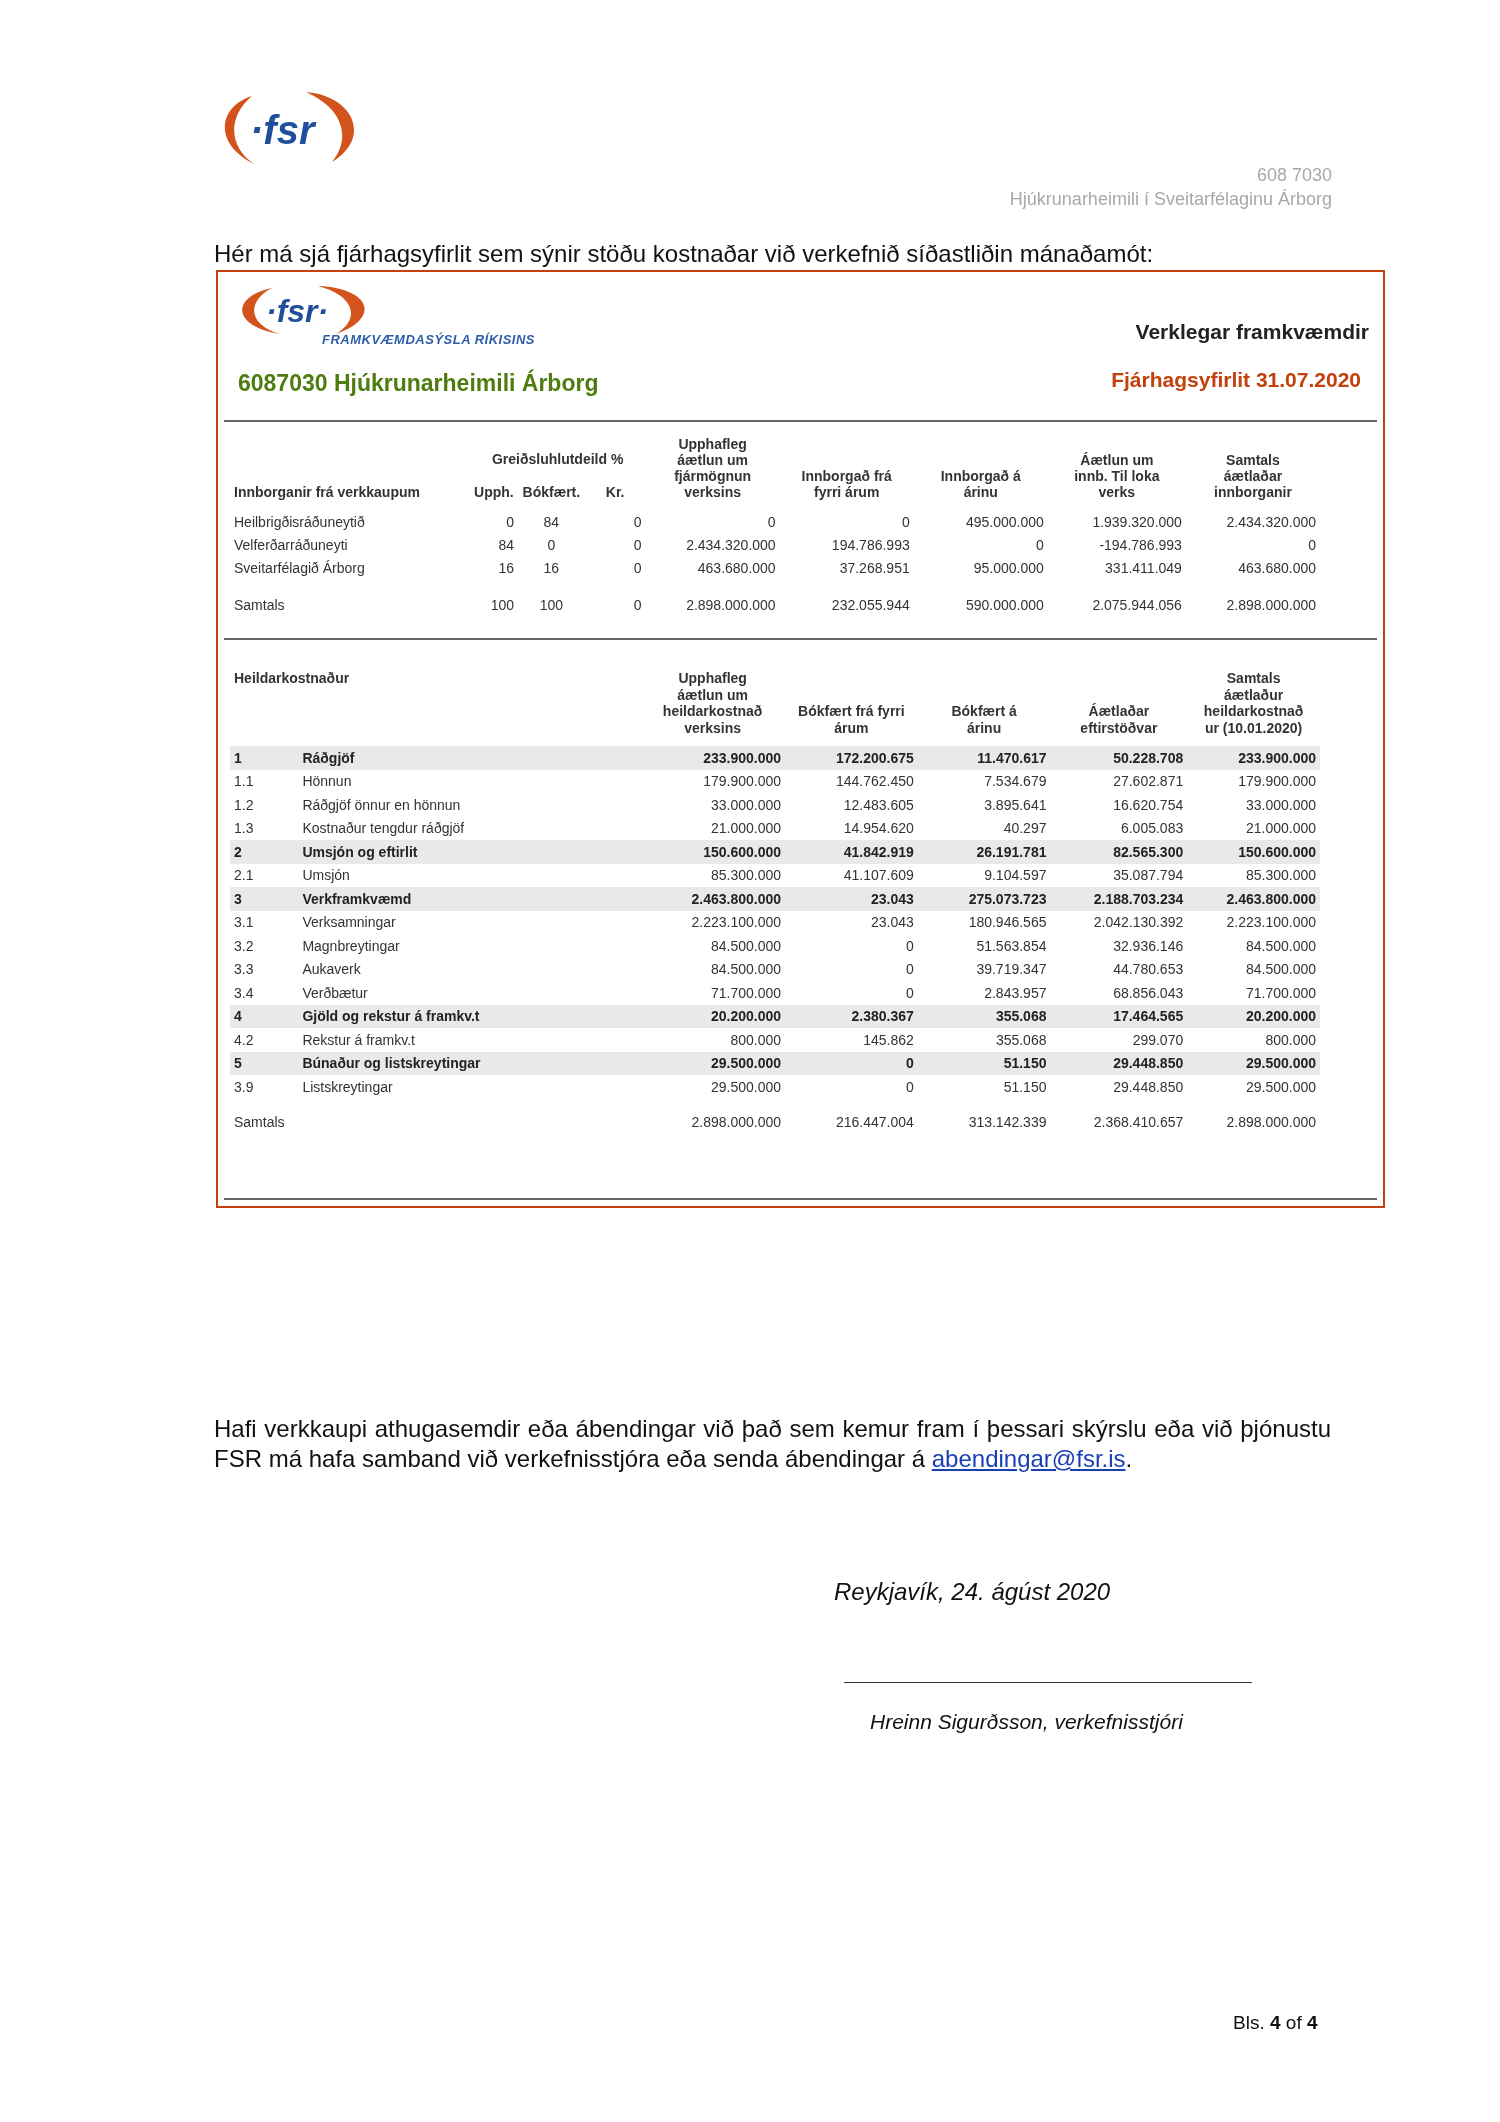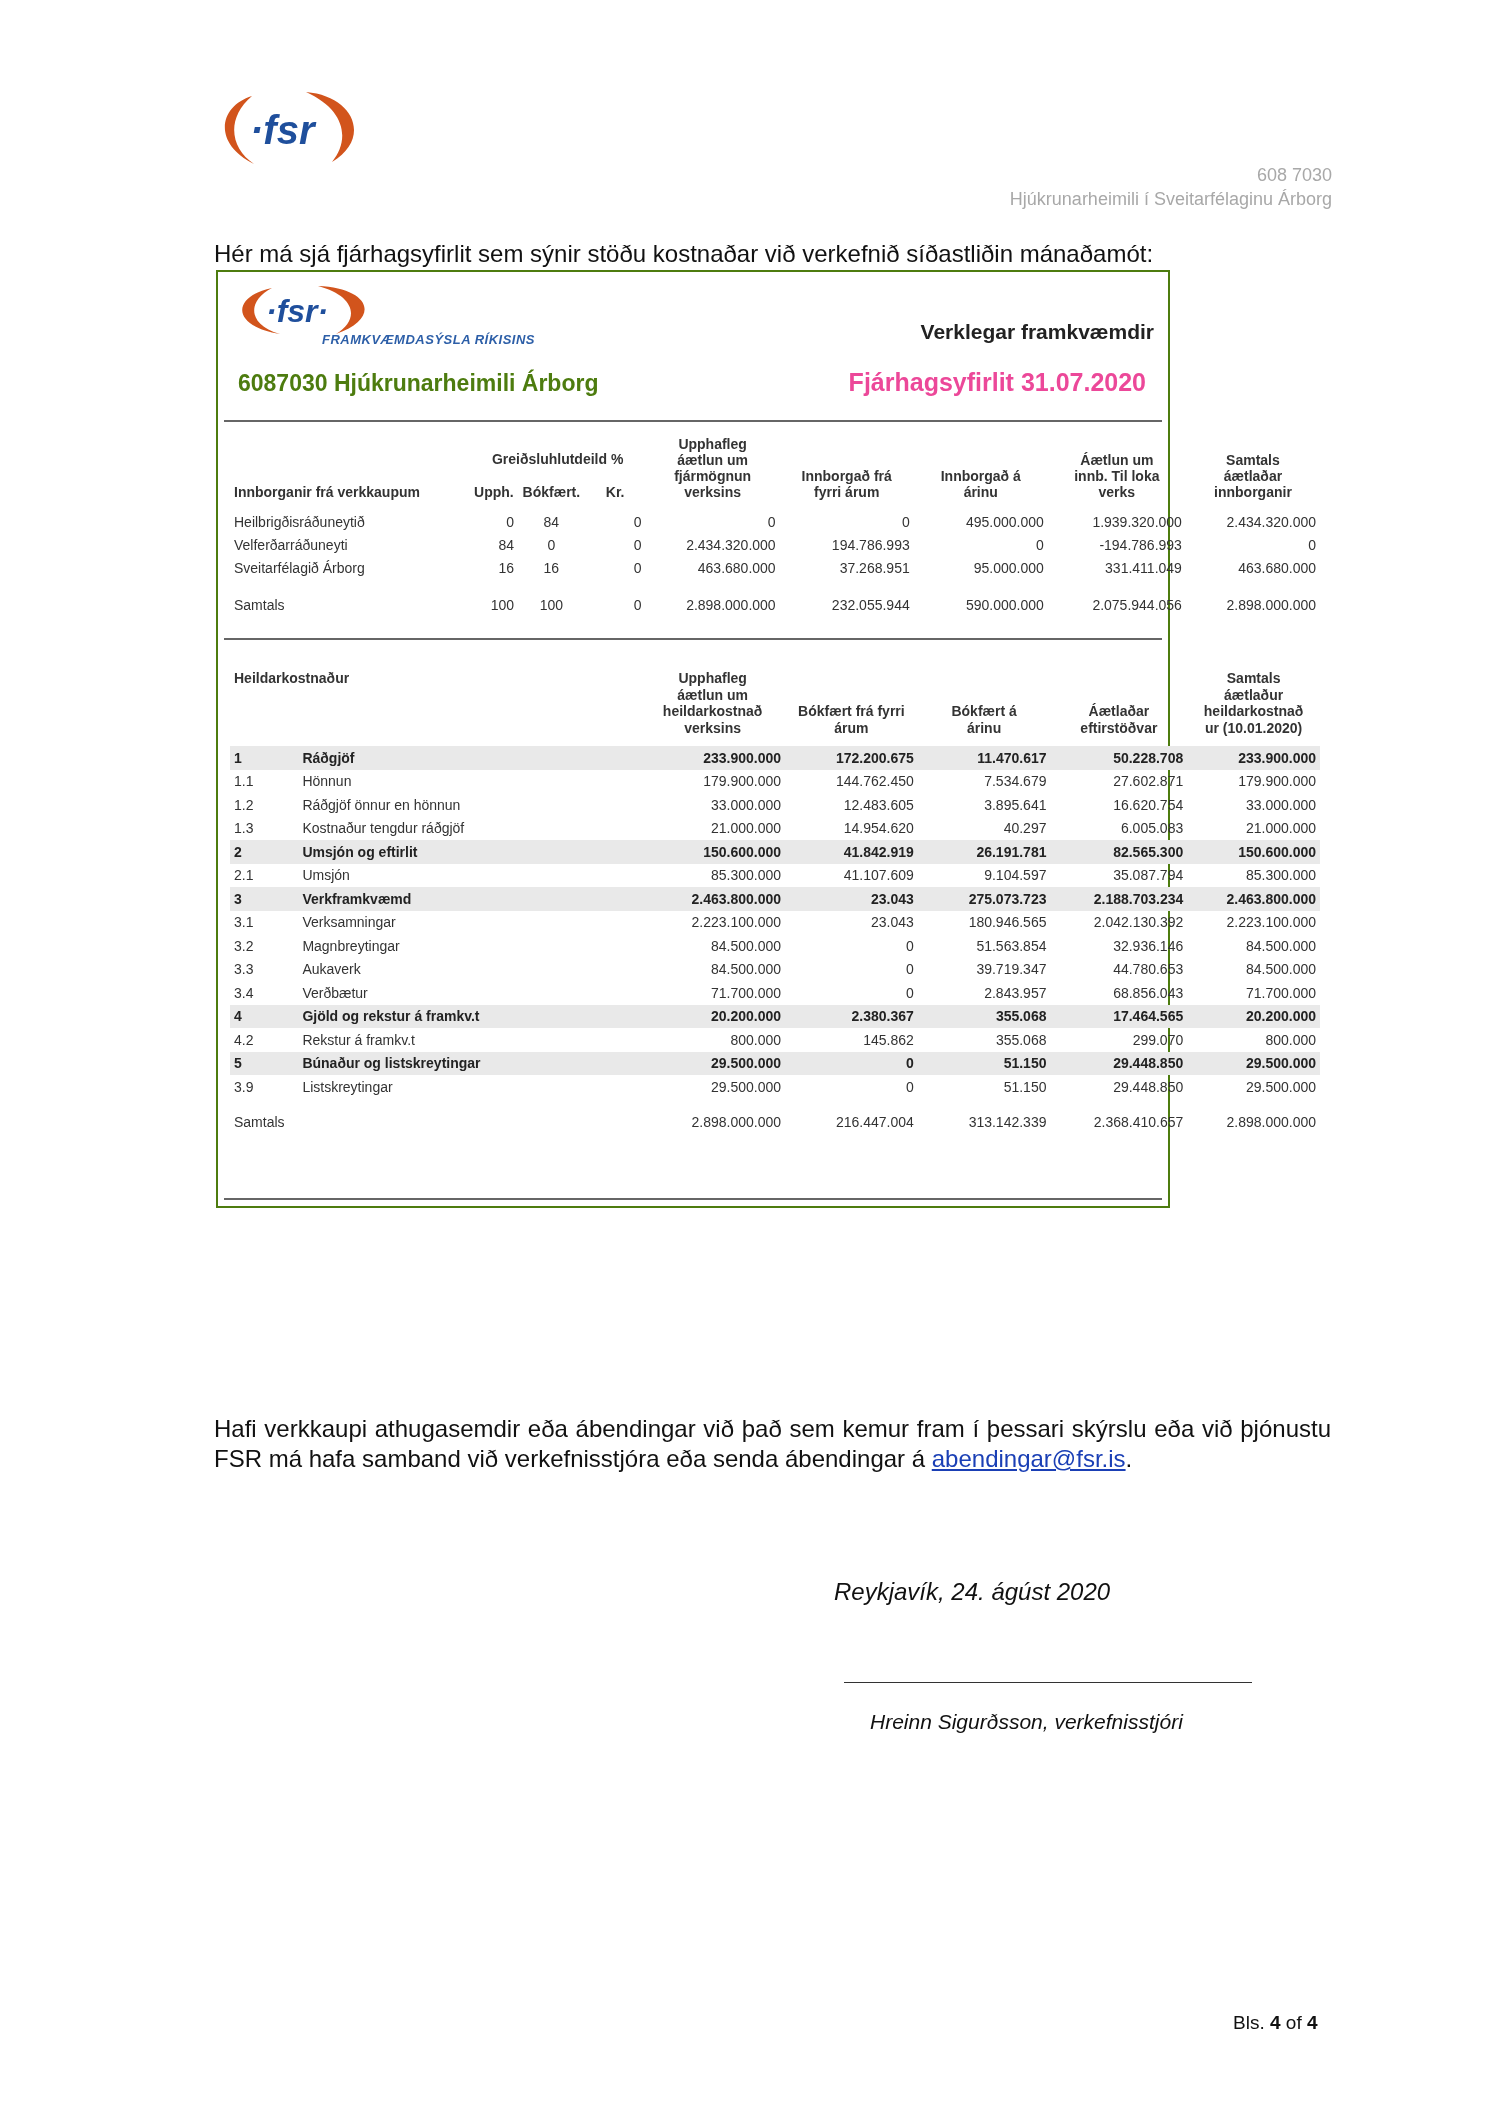--- a/index.html
+++ b/index.html
@@ -4,26 +4,26 @@
 <style>
   * { margin: 0; padding: 0; box-sizing: border-box; }
   html, body { width: 1500px; height: 2122px; background: #ffffff; }
   body { position: relative; font-family: "Liberation Sans", sans-serif; color: #111; overflow: hidden; }
 
   .logo-top { position: absolute; left: 214px; top: 88px; width: 150px; height: 84px; }
   .header-right { position: absolute; right: 168px; top: 163px; text-align: right; color: #a8a8a8; font-size: 18px; line-height: 24px; font-family: "Liberation Sans", sans-serif; }
 
   .intro { position: absolute; left: 214px; top: 240px; font-size: 24px; color: #111; }
 
-  .report { position: absolute; left: 216px; top: 270px; width: 954px; height: 938px; border: 2px solid #4d7c0f; background: #fff; }
+  .report { position: absolute; left: 216px; top: 270px; width: 1169px; height: 938px; border: 2px solid #c2410c; background: #fff; }
   .report .logo-small { position: absolute; left: 14px; top: 10px; width: 140px; height: 66px; }
   .report .agency { position: absolute; left: 104px; top: 60px; color: #2d5fa8; font-style: italic; font-weight: bold; font-size: 13px; letter-spacing: 0.5px; }
   .report .proj-title { position: absolute; left: 20px; top: 98px; font-size: 23px; font-weight: bold; color: #4d7c0f; text-align: right; }
   .report .section-title { position: absolute; right: 14px; top: 48px; font-size: 21px; font-weight: bold; color: #222; }
-  .report .overview-title { position: absolute; right: 22px; top: 96px; font-size: 25px; font-weight: bold; color: #ec4899; margin-left: 48px; }
+  .report .overview-title { position: absolute; right: 22px; top: 96px; font-size: 21px; font-weight: bold; color: #c2410c; margin-left: 48px; }
   .report .hr { position: absolute; left: 6px; right: 6px; height: 2px; background: #666; }
 
   table { border-collapse: collapse; font-size: 14px; color: #333; }
   .t1 { position: absolute; left: 12px; top: 164px; width: 1090px; }
   .t1 td, .t1 th { padding: 0 4px; height: 23px; white-space: nowrap; }
   .t1 th { font-weight: bold; color: #333; vertical-align: bottom; line-height: 16px; font-size: 14px; }
   .num { text-align: right; }
   .ctr { text-align: center; }
 
   .t2 { position: absolute; left: 12px; top: 398px; width: 1090px; }

